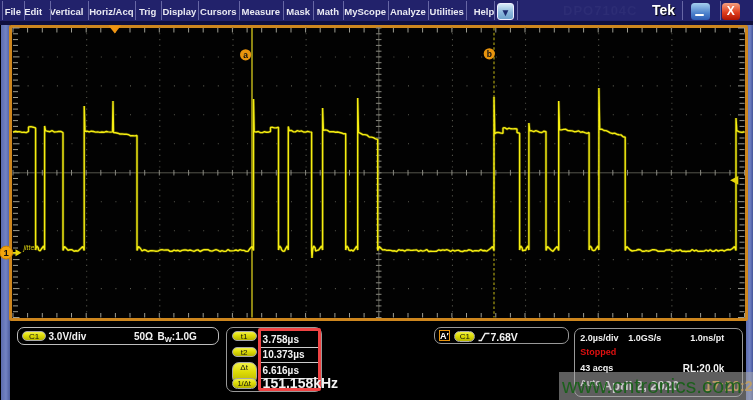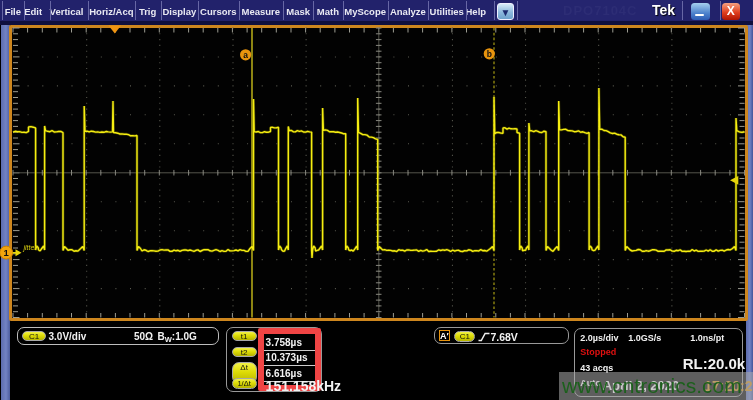--- a/index.html
+++ b/index.html
@@ -17,21 +17,21 @@
 <span style="position:absolute;left:88.1px;width:46.6px;top:0;height:20px;line-height:23px;text-align:center">Horiz/Acq</span>
 <span style="position:absolute;left:134.7px;width:25.8px;top:0;height:20px;line-height:23px;text-align:center">Trig</span>
 <span style="position:absolute;left:160.5px;width:37.7px;top:0;height:20px;line-height:23px;text-align:center">Display</span>
 <span style="position:absolute;left:198.2px;width:40.3px;top:0;height:28px;line-height:23px;text-align:center">Cursors</span>
 <span style="position:absolute;left:238.5px;width:44.5px;top:0;height:20px;line-height:23px;text-align:center">Measure</span>
 <span style="position:absolute;left:283.0px;width:30.3px;top:0;height:20px;line-height:23px;text-align:center">Mask</span>
 <span style="position:absolute;left:313.3px;width:29.2px;top:0;height:20px;line-height:23px;text-align:center">Math</span>
 <span style="position:absolute;left:342.5px;width:45.3px;top:0;height:20px;line-height:23px;text-align:center">MyScope</span>
 <span style="position:absolute;left:387.8px;width:40.2px;top:0;height:20px;line-height:23px;text-align:center">Analyze</span>
 <span style="position:absolute;left:428.0px;width:37.5px;top:0;height:20px;line-height:23px;text-align:center">Utilities</span>
-<span style="position:absolute;left:465.5px;width:28.8px;top:0;height:20px;line-height:23px;text-align:left">Help</span>
+<span style="position:absolute;left:465.5px;width:28.8px;top:0;height:20px;line-height:23px;text-align:right">Help</span>
 <span style="position:absolute;left:1.5px;top:1px;width:1px;height:19px;background:#6767a5"></span>
 <span style="position:absolute;left:24.2px;top:1px;width:1px;height:19px;background:#6767a5"></span>
 <span style="position:absolute;left:49.6px;top:1px;width:1px;height:19px;background:#6767a5"></span>
 <span style="position:absolute;left:88.1px;top:1px;width:1px;height:19px;background:#6767a5"></span>
 <span style="position:absolute;left:134.7px;top:1px;width:1px;height:19px;background:#6767a5"></span>
 <span style="position:absolute;left:160.5px;top:1px;width:1px;height:19px;background:#6767a5"></span>
 <span style="position:absolute;left:198.2px;top:1px;width:1px;height:19px;background:#6767a5"></span>
 <span style="position:absolute;left:238.5px;top:1px;width:1px;height:19px;background:#6767a5"></span>
 <span style="position:absolute;left:283.0px;top:1px;width:1px;height:19px;background:#6767a5"></span>
 <span style="position:absolute;left:313.3px;top:1px;width:1px;height:19px;background:#6767a5"></span>
@@ -84,21 +84,21 @@
 </svg>
 
 <div class="box" style="left:16.5px;top:326.8px;width:202px;height:17.8px">
   <span class="oval" style="left:4.5px;top:3.5px;width:24px;height:10px;font-size:8px;line-height:10px">C1</span>
   <span class="wt" style="left:31px;top:3px;font-size:10px">3.0V/div</span>
   <span class="wt" style="left:116.5px;top:3px;font-size:10px">50Ω</span>
   <span class="wt" style="left:140px;top:3px;font-size:10px">B<span style="font-size:7.5px;vertical-align:-2px">W</span>:1.0G</span>
 </div>
 
 <div class="box" style="left:226.4px;top:327.4px;width:95.4px;height:64.4px;border-color:#999;background:#000"></div>
-<div class="abs" style="left:257.6px;top:328.2px;width:63.5px;height:62.8px;border:6px solid #ef4444;border-radius:2px">
+<div class="abs" style="left:257.6px;top:328.2px;width:63.5px;height:62.8px;border:3px solid #ef4444;border-radius:2px">
   <div style="position:absolute;left:0;top:15.5px;width:100%;height:1px;background:#ccc"></div>
   <div style="position:absolute;left:0;top:31.3px;width:100%;height:1px;background:#ccc"></div>
   <div style="position:absolute;left:0;top:47px;width:100%;height:1px;background:#ccc"></div>
   <span class="wt" style="left:2px;top:2.8px;font-size:10px">3.758µs</span>
   <span class="wt" style="left:2px;top:18.3px;font-size:10px">10.373µs</span>
   <span class="wt" style="left:2px;top:34.3px;font-size:10px">6.616µs</span>
   <span class="wt" style="left:2px;top:44px;font-size:14px">151.158kHz</span>
 </div>
 <span class="oval" style="left:231.6px;top:330.6px;width:25px;height:10.5px;font-size:8px;line-height:10px">t1</span>
 <span class="oval" style="left:231.6px;top:346.6px;width:25px;height:10.5px;font-size:8px;line-height:10px">t2</span>
@@ -113,20 +113,20 @@
     </svg>
   <span class="wt" style="left:55px;top:2.5px;font-size:10.5px">7.68V</span>
 </div>
 
 <div class="box" style="left:573.7px;top:327.5px;width:169px;height:69.2px;border-color:#999;font-size:9px">
   <span class="wt" style="left:5.5px;top:4px;font-size:9px">2.0µs/div</span>
   <span class="wt" style="left:53.5px;top:4px;font-size:9px">1.0GS/s</span>
   <span class="wt" style="left:115.5px;top:4px;font-size:9px">1.0ns/pt</span>
   <span class="wt" style="left:5.5px;top:18.5px;font-size:9px;color:#e01010">Stopped</span>
   <span class="wt" style="left:5.5px;top:34px;font-size:9px">43 acqs</span>
-  <span class="wt" style="left:108px;top:26px;font-size:15px">RL:20.0k</span>
+  <span class="wt" style="left:108px;top:34px;font-size:10px">RL:20.0k</span>
   <span class="wt" style="left:5.5px;top:49.5px;font-size:9px">Auto</span>
   <span class="wt" style="left:28px;top:49.5px;font-size:13px">April 2, 2020</span>
   <span class="wt" style="left:129.5px;top:49.5px;font-size:14px;color:#cf8d13">17:20:23</span>
 </div>
 
 <div class="abs" style="left:559px;top:372px;width:194px;height:28px;background:rgba(172,172,172,0.55)"></div>
 <div class="abs" style="left:562px;top:374px;font-size:21px;color:rgba(24,96,24,0.95);letter-spacing:0px;white-space:nowrap">www.cntronics.com</div>
 
 </body></html>

